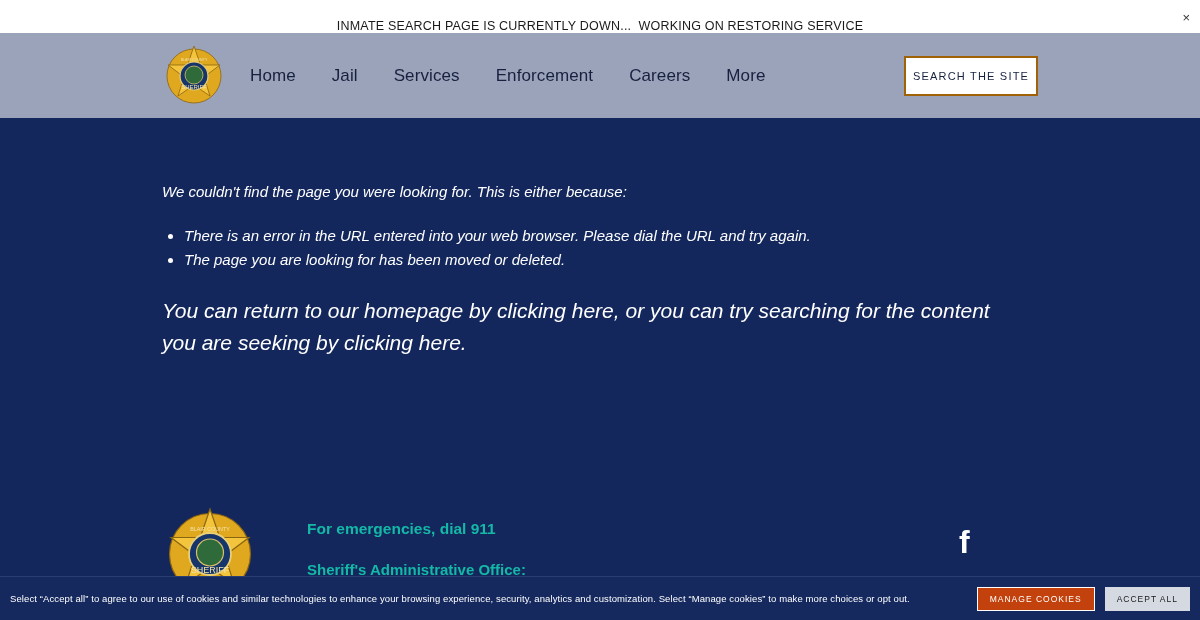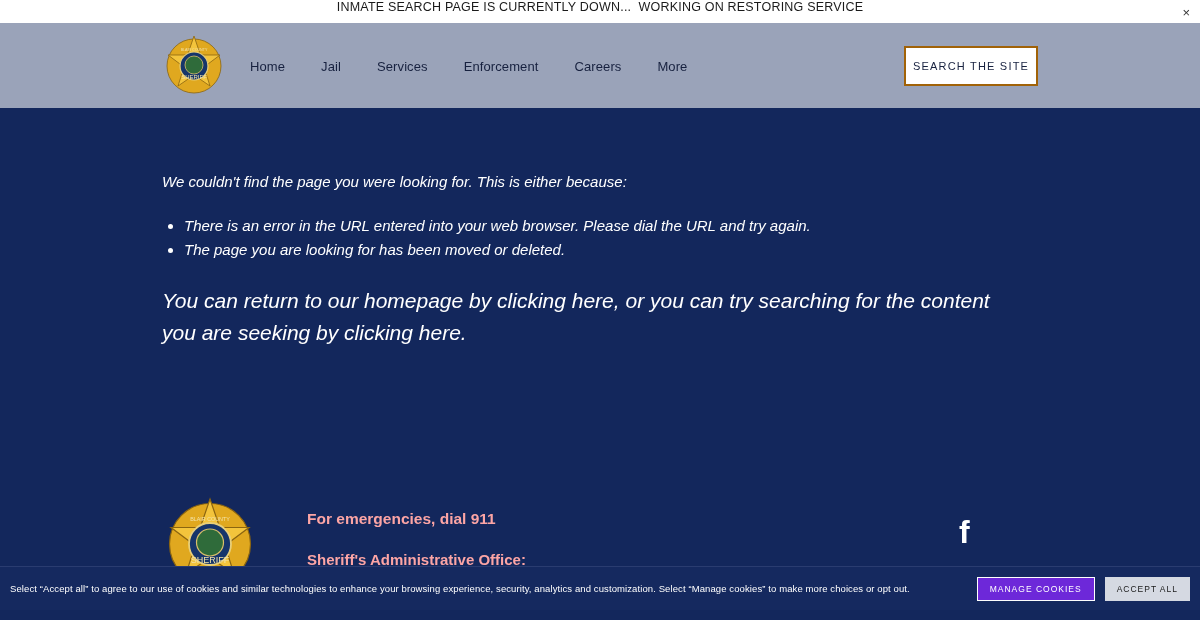--- a/index.html
+++ b/index.html
@@ -8,24 +8,24 @@
     height: 620px;
     overflow: hidden;
     font-family: "Liberation Sans", sans-serif;
     background: #13275c;
   }
 
   
   .alert-bar {
     position: relative;
     width: 1200px;
-    height: 23px;
+    height: 33px;
     background: #ffffff;
     display: flex;
-    align-items: flex-start;
+    align-items: flex-end;
     justify-content: center;
   }
   .alert-text {
     font-size: 12.5px;
     color: #1a1a1a;
     letter-spacing: 0.2px;
     white-space: pre;
   }
   .alert-close {
     position: absolute;
@@ -61,21 +61,21 @@
   .nav {
     position: absolute;
     left: 250px;
     top: 50%;
     transform: translateY(-50%);
     display: flex;
     align-items: center;
     gap: 36px;
   }
   .nav a {
-    font-size: 13px;
+    font-size: 17px;
     color: #17213f;
     text-decoration: none;
     letter-spacing: 0.1px;
     cursor: pointer;
   }
   .search-site-btn {
     position: absolute;
     right: 162px;
     top: 50%;
     transform: translateY(-50%);
@@ -132,21 +132,21 @@
     position: absolute;
     left: 162px;
     top: 8px;
     width: 96px;
     height: 96px;
   }
   .footer-col-a {
     position: absolute;
     left: 307px;
     top: 22px;
-    color: #fca5a5;
+    color: #14b8a6;
   }
   .footer-emerg {
     font-size: 15.5px;
     font-weight: bold;
     margin-bottom: 23px;
   }
   .footer-sub {
     font-size: 15px;
     font-weight: bold;
     text-align: center;
@@ -195,21 +195,21 @@
   }
   .cookie-btn {
     height: 24px;
     padding: 0 12px;
     font-size: 8.5px;
     letter-spacing: 1px;
     font-family: "Liberation Sans", sans-serif;
     cursor: pointer;
     border: none;
   }
-  .btn-manage { background: #6d28d9; color: #ffffff; border: 1px solid #ffffff; }
+  .btn-manage { background: #c2410c; color: #ffffff; border: 1px solid #ffffff; }
   .btn-accept { background: #d5d9e2; color: #1a1a1a; }
 </style>
 </head>
 <body>
 
 <div class="alert-bar">
   <span class="alert-text">INMATE SEARCH PAGE IS CURRENTLY DOWN...  WORKING ON RESTORING SERVICE</span>
   <button class="alert-close">×</button>
 </div>
 

